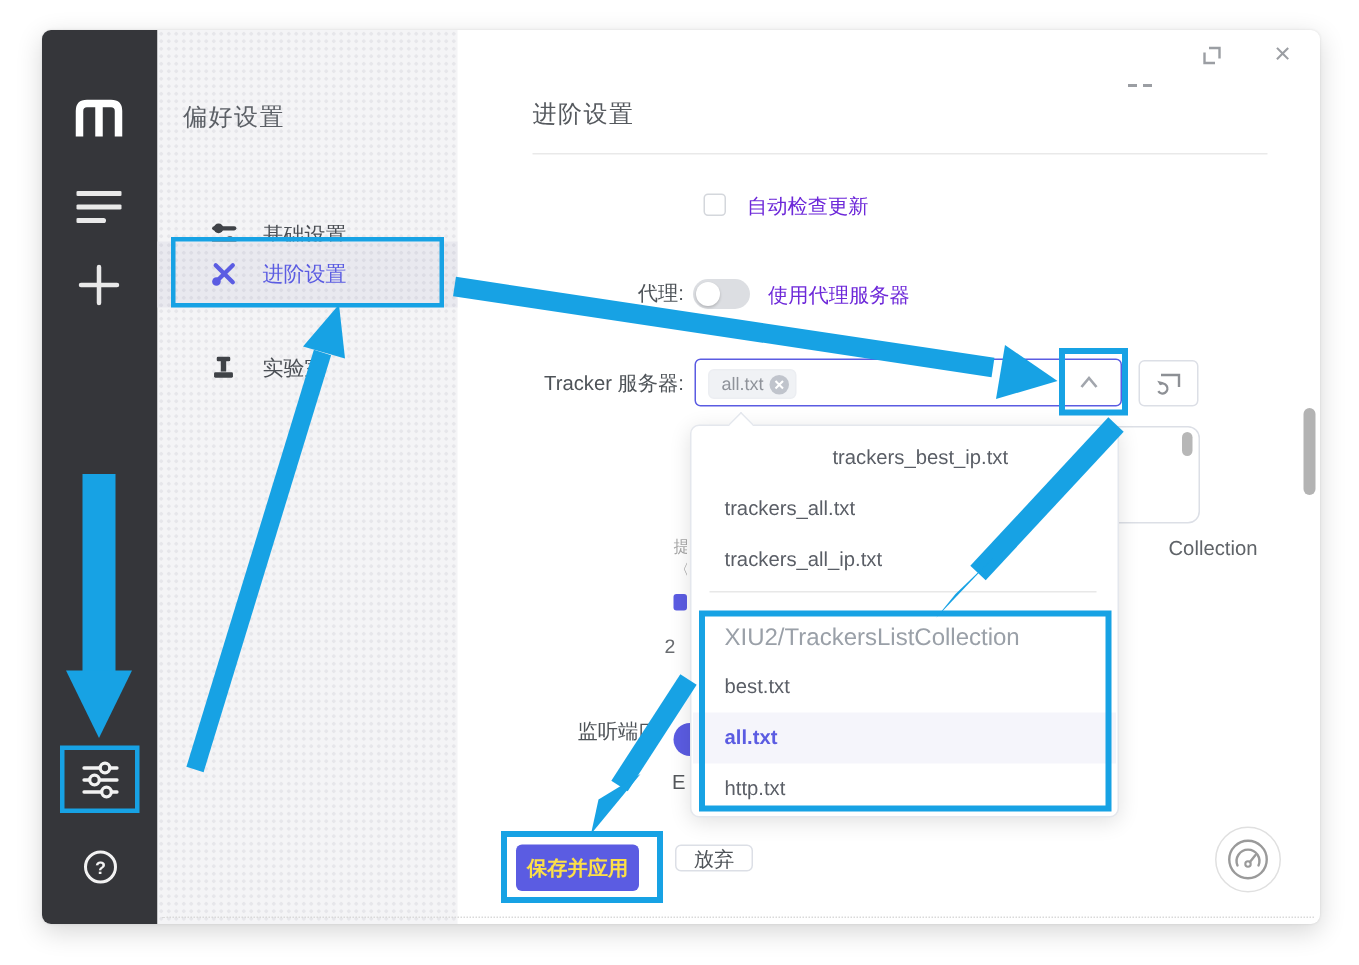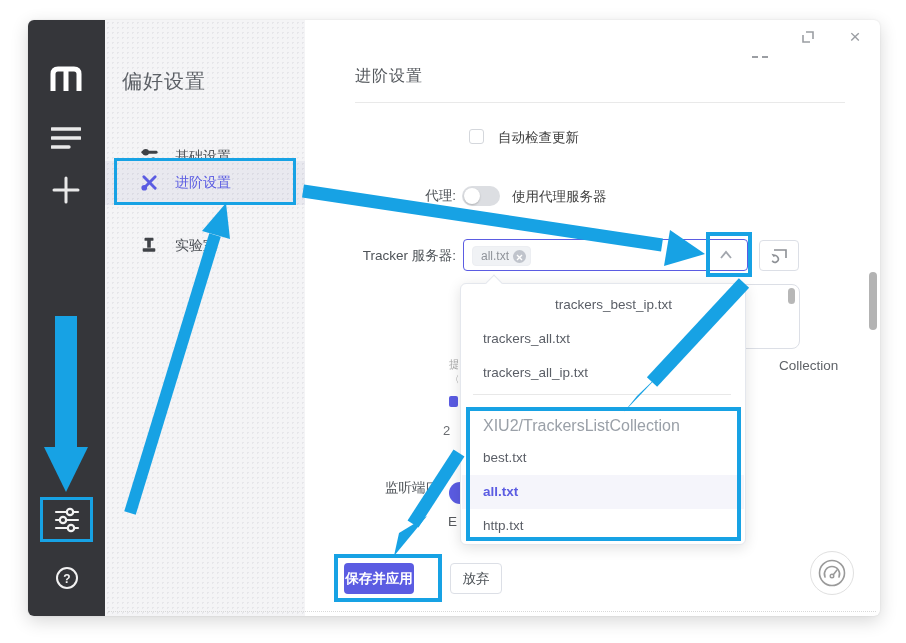--- a/index.html
+++ b/index.html
@@ -27,36 +27,36 @@
   .task-icon { left:23px; top:105px; }
   .add-icon { left:24px; top:156px; }
   .settings-icon { left:26px; top:487px; }
   .help-icon { left:27px; top:546px; }
 
   
   .pref-panel { position:absolute; left:77px; top:0; width:200px; height:596px;
                 background:#f4f4f6;
                 background-image:radial-gradient(#e6e6ea 1px, transparent 1px);
                 background-size:5px 5px; }
-  .pref-title { position:absolute; left:17px; top:48px; font-size:20px; color:#5c6066; letter-spacing:1px;font-family:Liberation Mono, monospace; }
+  .pref-title { position:absolute; left:17px; top:48px; font-size:16px; color:#5c6066; letter-spacing:1px;font-family:Liberation Mono, monospace; }
   .pref-item { position:absolute; left:0; width:200px; height:36px; cursor:pointer; }
   .pref-item .pi-icon { position:absolute; left:35px; top:8px; }
   .pref-item .pi-label { position:absolute; left:70px; top:9px; font-size:14px; color:#4b4f55; }
   .pref-item.active .pi-label { color:#5b5ce2; }
   .pref-item.active { background:#e9e9ef;
                 background-image:radial-gradient(#dcdce4 1px, transparent 1px);
                 background-size:5px 5px; }
 
   
   .main { position:absolute; left:277px; top:0; width:575px; height:596px; }
   .page-title { position:absolute; left:50px; top:46px; font-size:16px; color:#55595e; letter-spacing:1px; }
   .title-rule { position:absolute; left:50px; top:82px; width:490px; border-top:1px solid #e9e9e9; }
 
   .form-label { position:absolute; width:151px; text-align:right; font-size:13.5px; color:#4e5358; }
-  .inline-label { position:absolute; font-size:13.5px; color:#404040;text-align:right; }
+  .inline-label { position:absolute; font-size:13.5px; color:#6d28d9;text-align:right; }
 
   .checkbox { position:absolute; left:164px; top:109px; width:15px; height:15px;
               border:1px solid #d4d7dc; border-radius:3px; background:#fff; cursor:pointer; }
 
   .toggle { position:absolute; left:157px; top:166px; width:38px; height:20px;
             background:#dcdee2; border-radius:10px; cursor:pointer; }
   .toggle .knob { position:absolute; left:2px; top:2px; width:16px; height:16px;
             background:#fff; border-radius:50%; box-shadow:0 1px 2px rgba(0,0,0,.2); }
 
   .select { position:absolute; left:158px; top:219px; width:285px; height:32px;
@@ -95,24 +95,24 @@
   .dd-caret { position:absolute; left:27px; top:-7px; width:12px; height:12px; background:#fff;
               border-left:1px solid #e4e7ed; border-top:1px solid #e4e7ed; transform:rotate(45deg); }
   .dd-item { position:absolute; left:1px; width:282px; height:34px; line-height:34px;
              padding-left:21px; font-size:13.5px; color:#5a5e66; cursor:pointer; }
   .dd-divider { position:absolute; left:12px; top:110px; width:258px; border-top:1px solid #e8e8e8; }
   .dd-group { position:absolute; left:22px; top:128px; height:28px; line-height:28px;
               font-size:16px; color:#9aa0a8; }
   .dd-item.selected { color:#5b5ce2; font-weight:bold; background:#f5f5fb; }
 
   
-  .btn-save { position:absolute; left:39px; top:543px; width:70px; height:31px;
-              background:#5b5ce2; border:none; border-radius:4px; color:#ffffff;
+  .btn-save { position:absolute; left:39px; top:543px; width:82px; height:31px;
+              background:#5b5ce2; border:none; border-radius:4px; color:#fde047;
               font-size:13.5px; font-weight:bold; font-family:inherit; cursor:pointer; }
-  .btn-discard { position:absolute; left:145px; top:543px; width:52px; height:31px;
+  .btn-discard { position:absolute; left:145px; top:543px; width:52px; height:18px;
               background:#fff; border:1px solid #dcdfe6; border-radius:4px; color:#4e5358;
               font-size:13.5px; font-family:inherit; cursor:pointer; }
   .speed-btn { position:absolute; left:505px; top:531px; width:44px; height:44px;
               border:1px solid #e0e0e0; border-radius:50%; background:#fff; cursor:pointer;
               display:flex; align-items:center; justify-content:center; }
   .bottom-dotted { position:absolute; left:80px; top:591px; width:768px; border-top:1px dotted #d9d9d9; }
 
   
   .annot-box { position:absolute; border:3px solid #17a2e4; z-index:40; pointer-events:none; }
   .ab-menu { left:114px; top:158px; width:182px; height:47px; }

